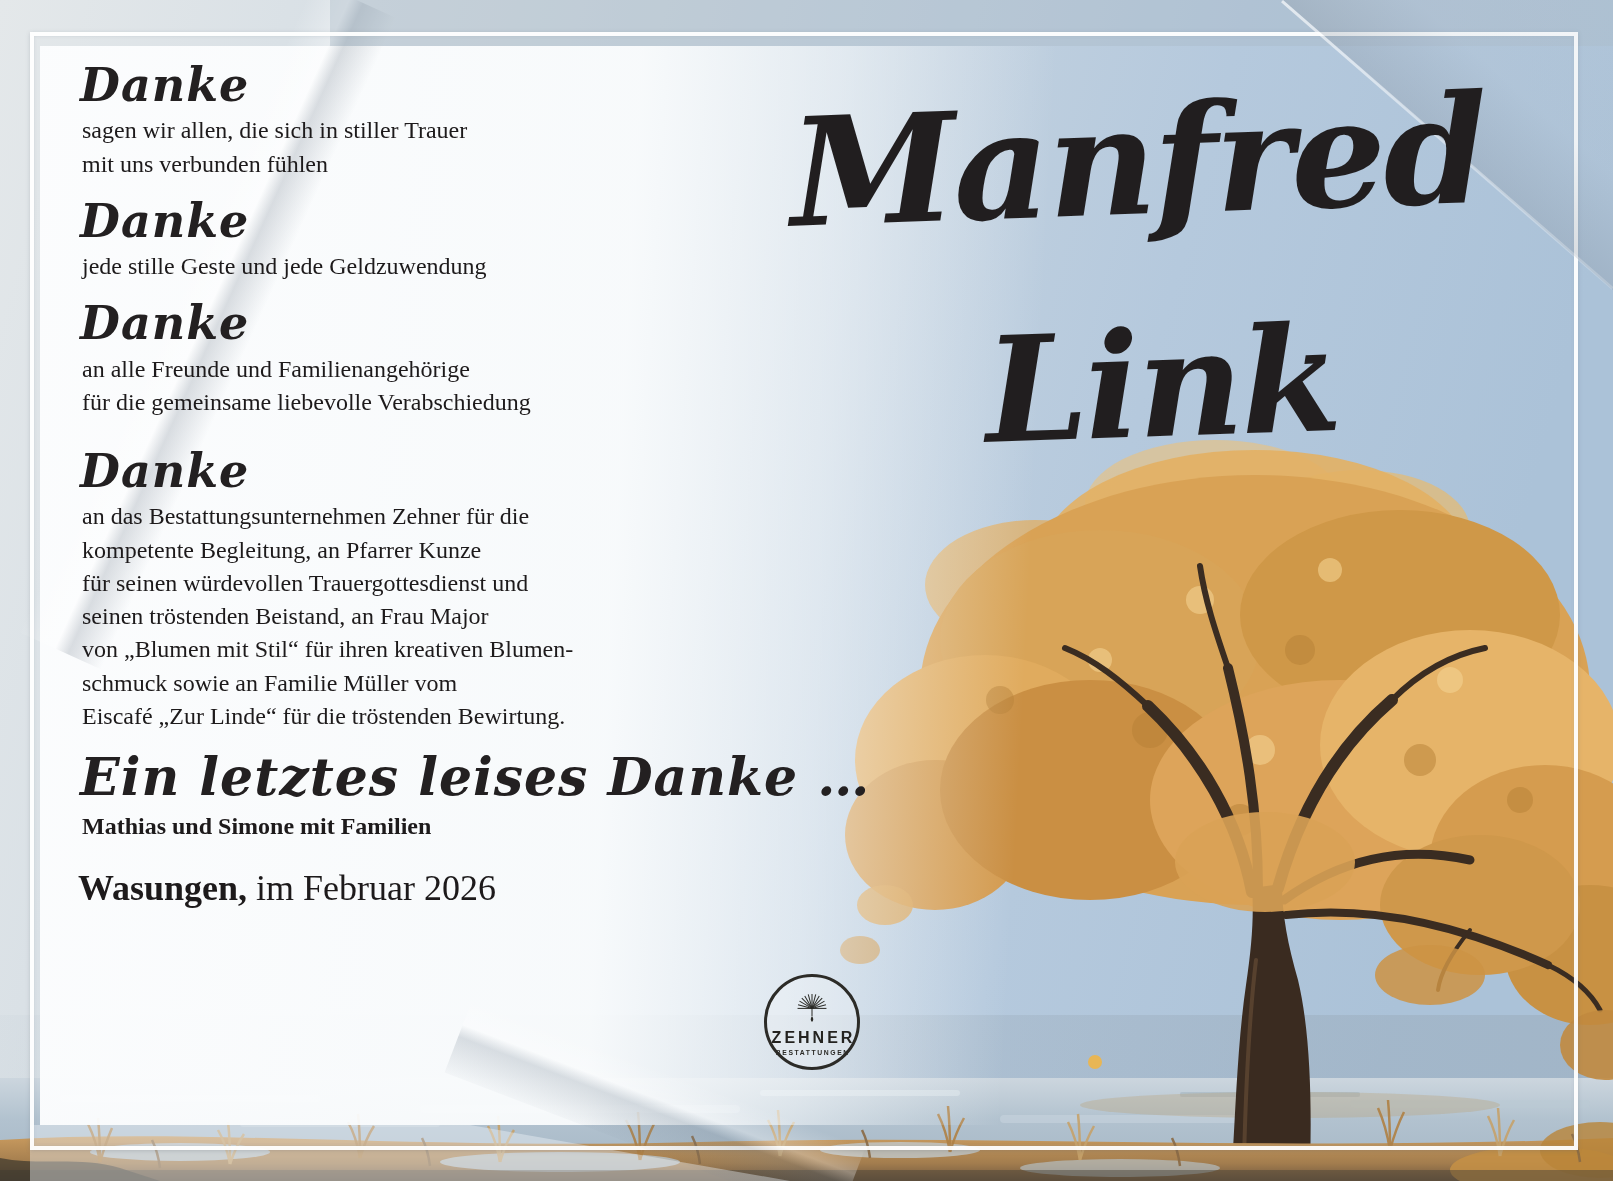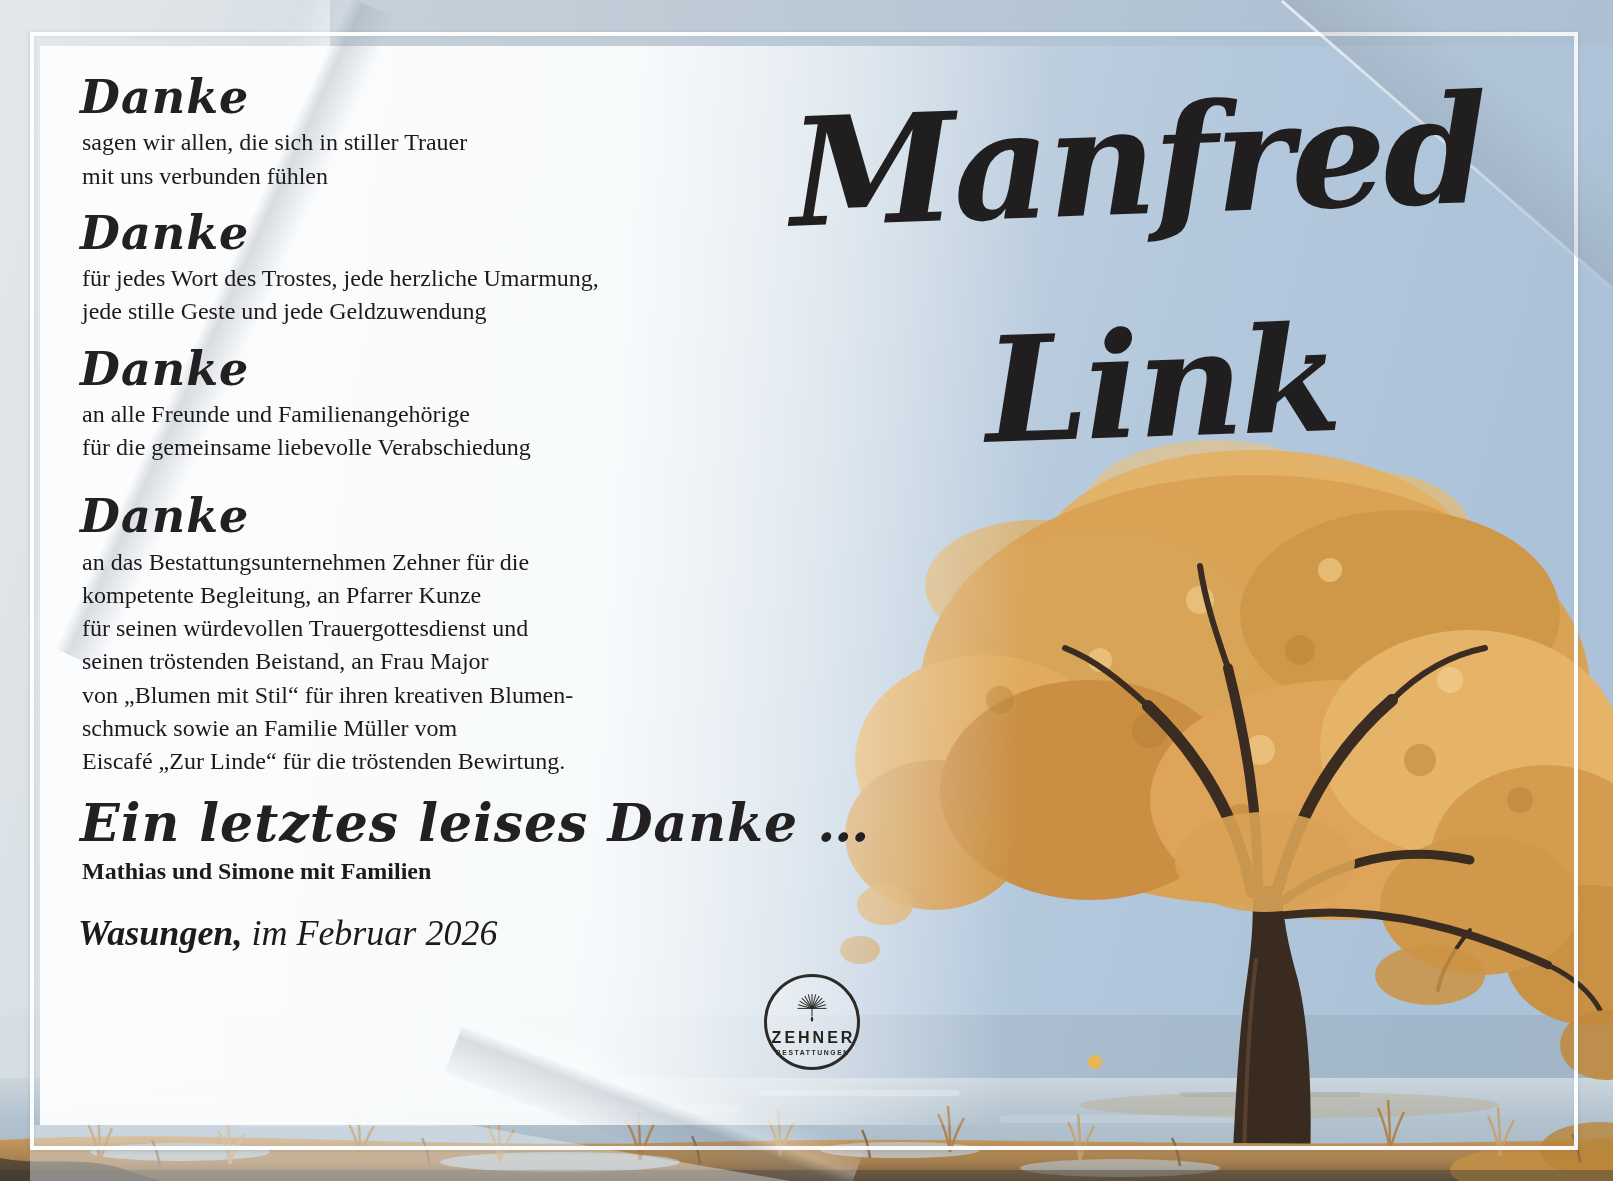--- a/index.html
+++ b/index.html
@@ -40,30 +40,30 @@
     clip-path:polygon(0 0,100% 0,100% 100%);
     background:linear-gradient(41deg,
       rgba(84,90,98,0.60) 0%,
       rgba(120,130,142,0.38) 35%,
       rgba(185,196,208,0.18) 70%,
       rgba(200,210,220,0.10) 100%);}
   .fold-line{position:absolute;left:1283px;top:0;width:438px;height:3px;
     transform-origin:0 0;transform:rotate(41deg);
     background:linear-gradient(to right,rgba(255,255,255,0.65),rgba(255,255,255,0.20));}
   
-  .content{position:absolute;left:78px;top:70px;width:940px;color:#1d1a1b;}
+  .content{position:absolute;left:78px;top:58px;width:940px;color:#1d1a1b;}
   .sec{margin:0 0 15px 0;}
   .sec--big-gap{margin-top:27px;}
   .sec-heading{font:italic 700 46px/1.18 "DejaVu Serif",serif;color:#232021;
     letter-spacing:1px;margin:0 0 3px 2px;}
   .body-line{font-size:24px;line-height:1.22;margin:4px;}
   .closing{margin-top:4px;}
   .closing .sec-heading{font-size:52px;}
   .closing .body-line{font-weight:700;}
-  .dateline{margin-top:26px;font-size:36px;font-style:italic;}
+  .dateline{margin-top:26px;font-size:36px;}
   .dateline .place{font-weight:700;}
   .name-first{position:absolute;left:790px;top:86px;width:680px;text-align:center;
     font:italic 700 150px/1 "DejaVu Serif",serif;color:#211e1f;
     letter-spacing:-3px;transform:rotate(-2deg);}
   .name-last{position:absolute;left:985px;top:312px;width:350px;text-align:center;
     font:italic 700 146px/1 "DejaVu Serif",serif;color:#211e1f;
     letter-spacing:-3px;transform:rotate(-2deg);}
   
   .logo{position:absolute;left:764px;top:974px;width:96px;height:96px;
     box-sizing:border-box;border:3px solid #2c2b27;border-radius:50%;
@@ -247,21 +247,20 @@
   <div class="content">
 
     <div class="sec">
       <div class="sec-heading">Danke</div>
       <p class="body-line">sagen wir allen, die sich in stiller Trauer</p>
       <p class="body-line">mit uns verbunden fühlen</p>
     </div>
 
     <div class="sec">
       <div class="sec-heading">Danke</div>
-      <p class="body-line">für jedes Wort des Trostes, jede herzliche Umarmung,</p>
       <p class="body-line">jede stille Geste und jede Geldzuwendung</p>
     </div>
 
     <div class="sec">
       <div class="sec-heading">Danke</div>
       <p class="body-line">an alle Freunde und Familienangehörige</p>
       <p class="body-line">für die gemeinsame liebevolle Verabschiedung</p>
     </div>
 
     <div class="sec sec--big-gap">

